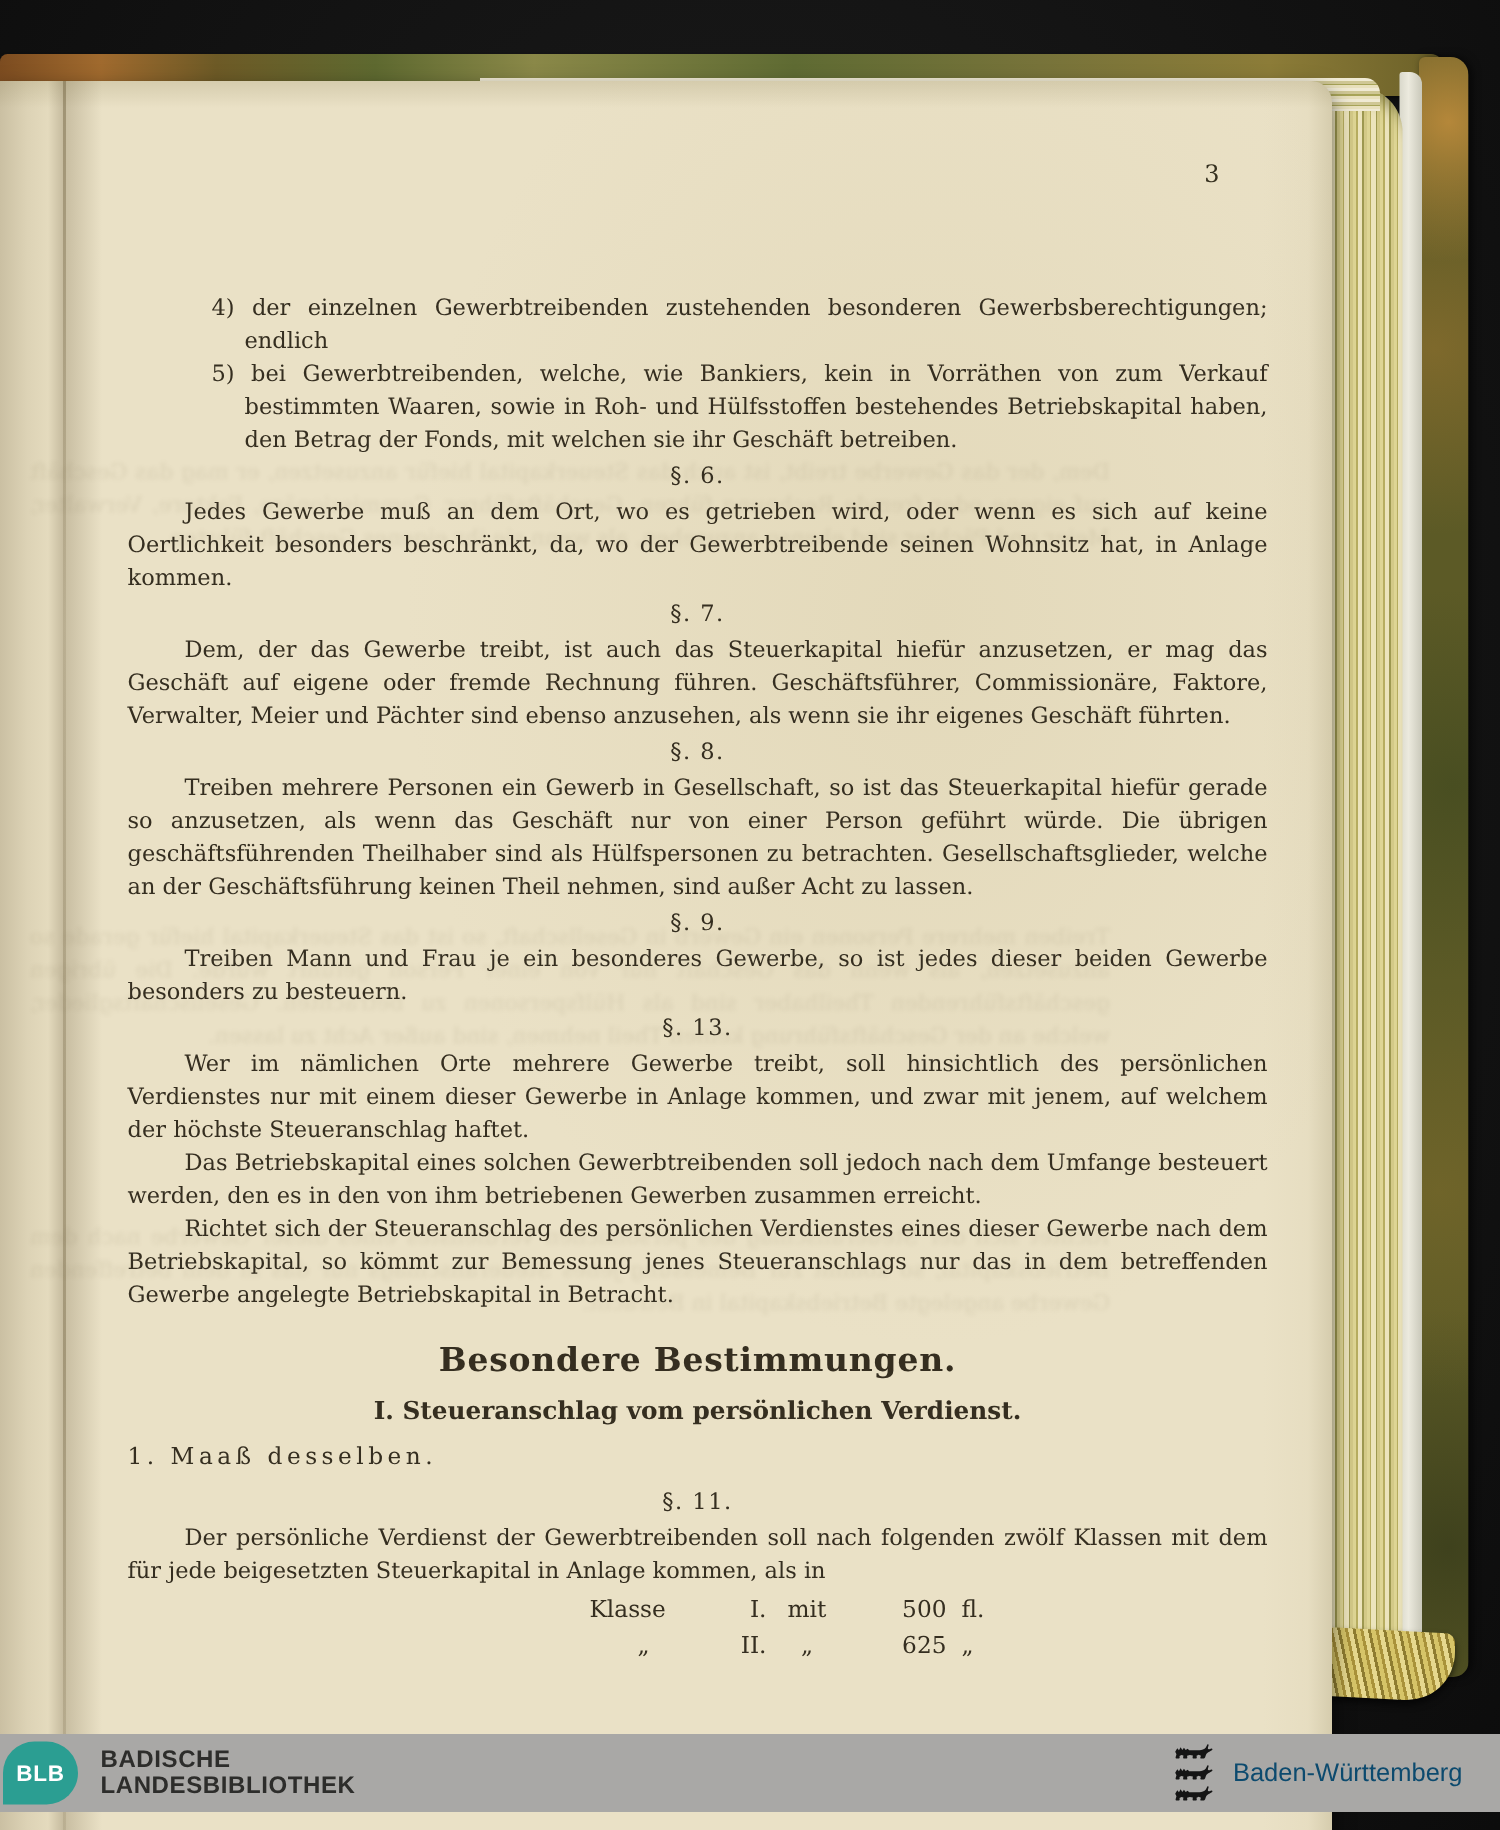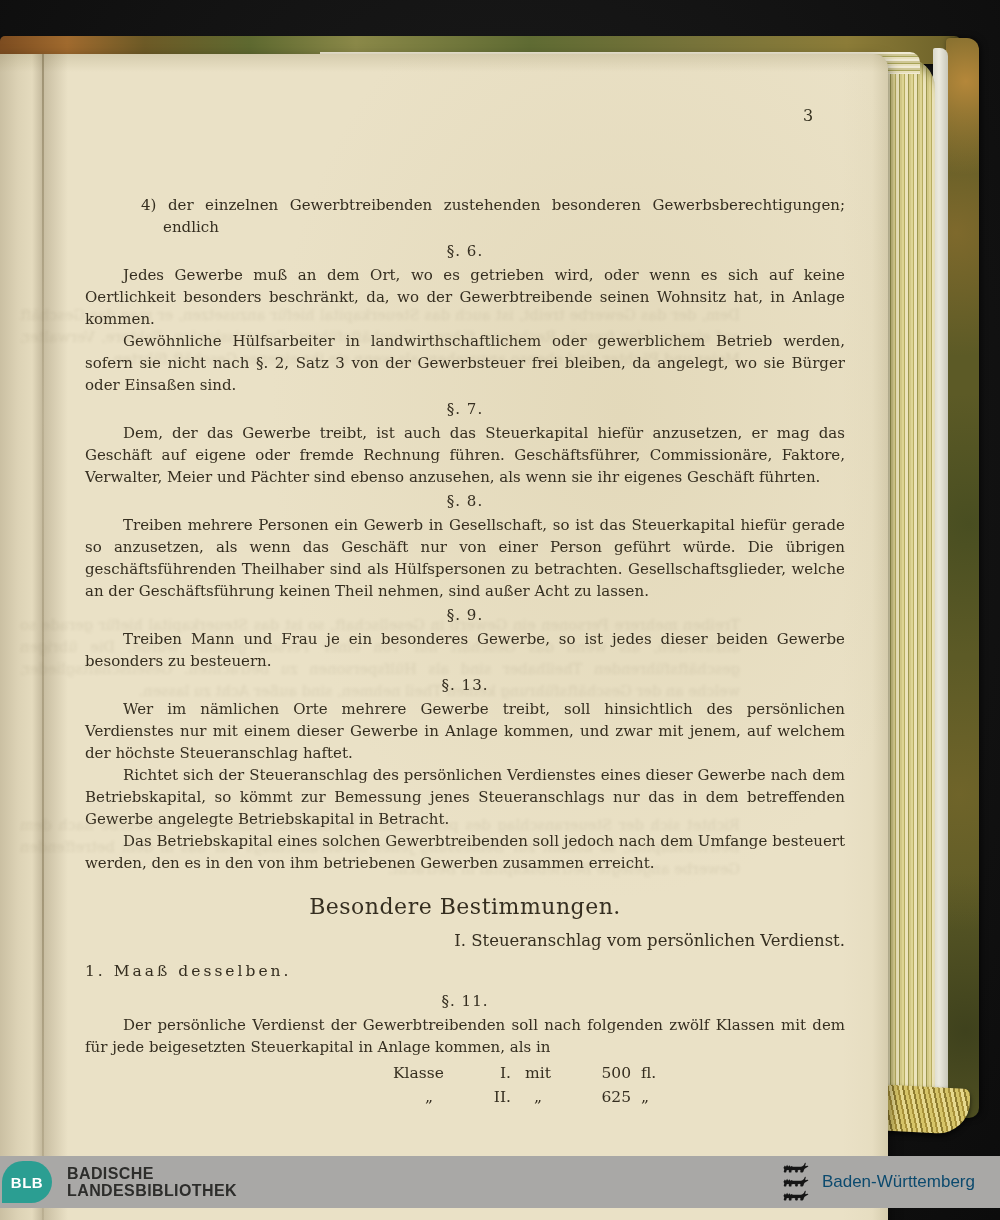--- a/index.html
+++ b/index.html
@@ -80,22 +80,22 @@
   }
 
   .content{
     position:absolute;left:85px;top:140px;width:760px;
     color:#352e20;font-size:15px;line-height:22px;text-align:justify;
   }
   .content p{margin:0;text-indent:38px;}
   .list{margin:0 0 0 56px;}
   .list div{padding-left:22px;text-indent:-22px;text-align:justify;}
   .sec-title{text-align:center;text-indent:0 !important;margin:2px 0;letter-spacing:1px;}
-  .h-main{text-align:center;font-size:22px;font-weight:normal;margin:22px 0 12px;letter-spacing:.5px;}
-  .h-sub{text-align:right;font-size:16.5px;font-weight:normal;margin:4px 0 8px;}
+  .h-main{text-align:center;font-size:22px;font-weight:bold;margin:22px 0 12px;letter-spacing:.5px;}
+  .h-sub{text-align:center;font-size:16.5px;font-weight:bold;margin:4px 0 8px;}
   .h-item{text-align:left;font-size:15.5px;margin:4px 0 8px;letter-spacing:3px;}
 
   .klasse-table{margin:4px 0 0 308px;border-collapse:collapse;}
   .klasse-table td{padding:0 0 2px 0;font-size:15.5px;line-height:22px;}
   .kc0{width:72px;text-align:left;}
   .kc1{width:46px;text-align:right;padding-right:4px !important;}
   .kc2{width:46px;text-align:center;}
   .kc3{width:70px;text-align:right;}
   .kc4{width:36px;text-align:left;padding-left:10px !important;}
   .ditto{text-align:center !important;}
@@ -147,39 +147,39 @@
 <div class="page">
 
   <div class="bleed" style="top:250px">Dem, der das Gewerbe treibt, ist auch das Steuerkapital hiefür anzusetzen, er mag das Geschäft auf eigene oder fremde Rechnung führen. Geschäftsführer, Commissionäre, Faktore, Verwalter, Meier und Pächter sind ebenso anzusehen, als wenn sie ihr eigenes Geschäft führten.</div>
   <div class="bleed" style="top:560px">Treiben mehrere Personen ein Gewerb in Gesellschaft, so ist das Steuerkapital hiefür gerade so anzusetzen, als wenn das Geschäft nur von einer Person geführt würde. Die übrigen geschäftsführenden Theilhaber sind als Hülfspersonen zu betrachten. Gesellschaftsglieder, welche an der Geschäftsführung keinen Theil nehmen, sind außer Acht zu lassen.</div>
   <div class="bleed" style="top:760px">Richtet sich der Steueranschlag des persönlichen Verdienstes eines dieser Gewerbe nach dem Betriebskapital, so kömmt zur Bemessung jenes Steueranschlags nur das in dem betreffenden Gewerbe angelegte Betriebskapital in Betracht.</div>
 
   <div class="content">
 
     <div class="list">
       <div>4) der einzelnen Gewerbtreibenden zustehenden besonderen Gewerbsberechtigungen; endlich</div>
+      <div>5) bei Gewerbtreibenden, welche, wie Bankiers, kein in Vorräthen von zum Verkauf bestimmten Waaren, sowie in Roh- und Hülfsstoffen bestehendes Betriebskapital haben, den Betrag der Fonds, mit welchen sie ihr Geschäft betreiben.</div>
     </div>
 
     <div class="sec-title">§. 6.</div>
     <p>Jedes Gewerbe muß an dem Ort, wo es getrieben wird, oder wenn es sich auf keine Oertlichkeit besonders beschränkt, da, wo der Gewerbtreibende seinen Wohnsitz hat, in Anlage kommen.</p>
-    <p>Gewöhnliche Hülfsarbeiter in landwirthschaftlichem oder gewerblichem Betrieb werden, sofern sie nicht nach §. 2, Satz 3 von der Gewerbsteuer frei bleiben, da angelegt, wo sie Bürger oder Einsaßen sind.</p>
 
     <div class="sec-title">§. 7.</div>
     <p>Dem, der das Gewerbe treibt, ist auch das Steuerkapital hiefür anzusetzen, er mag das Geschäft auf eigene oder fremde Rechnung führen. Geschäftsführer, Commissionäre, Faktore, Verwalter, Meier und Pächter sind ebenso anzusehen, als wenn sie ihr eigenes Geschäft führten.</p>
 
     <div class="sec-title">§. 8.</div>
     <p>Treiben mehrere Personen ein Gewerb in Gesellschaft, so ist das Steuerkapital hiefür gerade so anzusetzen, als wenn das Geschäft nur von einer Person geführt würde. Die übrigen geschäftsführenden Theilhaber sind als Hülfspersonen zu betrachten. Gesellschaftsglieder, welche an der Geschäftsführung keinen Theil nehmen, sind außer Acht zu lassen.</p>
 
     <div class="sec-title">§. 9.</div>
     <p>Treiben Mann und Frau je ein besonderes Gewerbe, so ist jedes dieser beiden Gewerbe besonders zu besteuern.</p>
 
     <div class="sec-title">§. 13.</div>
     <p>Wer im nämlichen Orte mehrere Gewerbe treibt, soll hinsichtlich des persönlichen Verdienstes nur mit einem dieser Gewerbe in Anlage kommen, und zwar mit jenem, auf welchem der höchste Steueranschlag haftet.</p>
+    <p>Das Betriebskapital eines solchen Gewerbtreibenden soll jedoch nach dem Umfange besteuert werden, den es in den von ihm betriebenen Gewerben zusammen erreicht.</p>
     <p>Richtet sich der Steueranschlag des persönlichen Verdienstes eines dieser Gewerbe nach dem Betriebskapital, so kömmt zur Bemessung jenes Steueranschlags nur das in dem betreffenden Gewerbe angelegte Betriebskapital in Betracht.</p>
-    <p>Das Betriebskapital eines solchen Gewerbtreibenden soll jedoch nach dem Umfange besteuert werden, den es in den von ihm betriebenen Gewerben zusammen erreicht.</p>
 
     <div class="h-main">Besondere Bestimmungen.</div>
     <div class="h-sub">I. Steueranschlag vom persönlichen Verdienst.</div>
     <div class="h-item">1. Maaß desselben.</div>
 
     <div class="sec-title">§. 11.</div>
     <p>Der persönliche Verdienst der Gewerbtreibenden soll nach folgenden zwölf Klassen mit dem für jede beigesetzten Steuerkapital in Anlage kommen, als in</p>
 
     <table class="klasse-table">
       <tbody>

